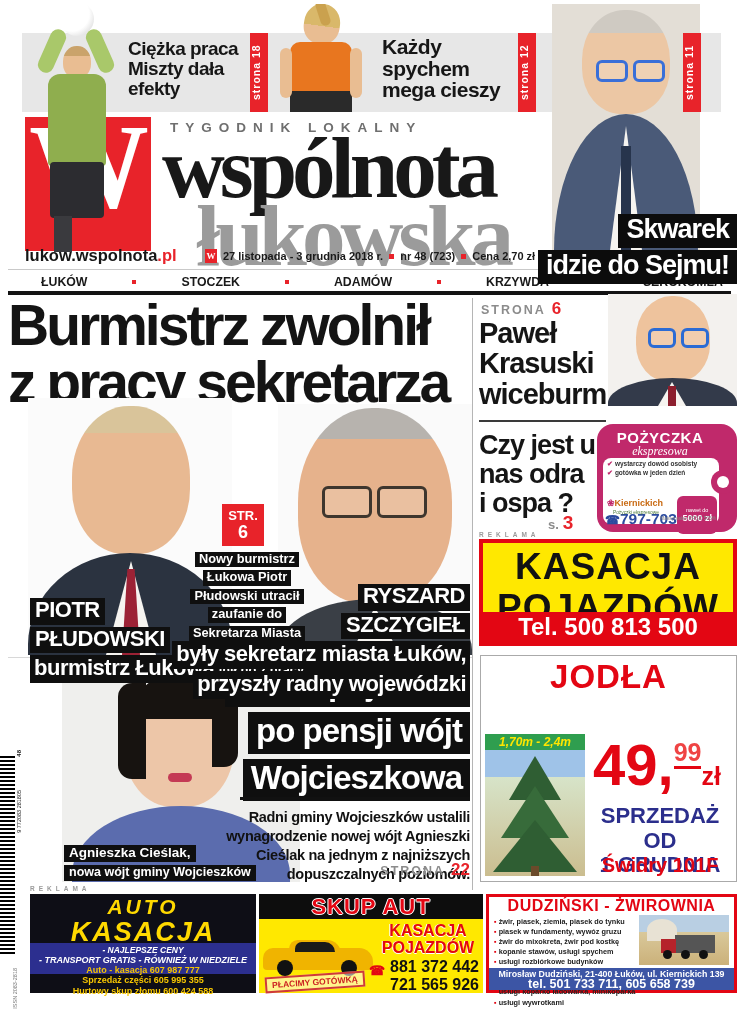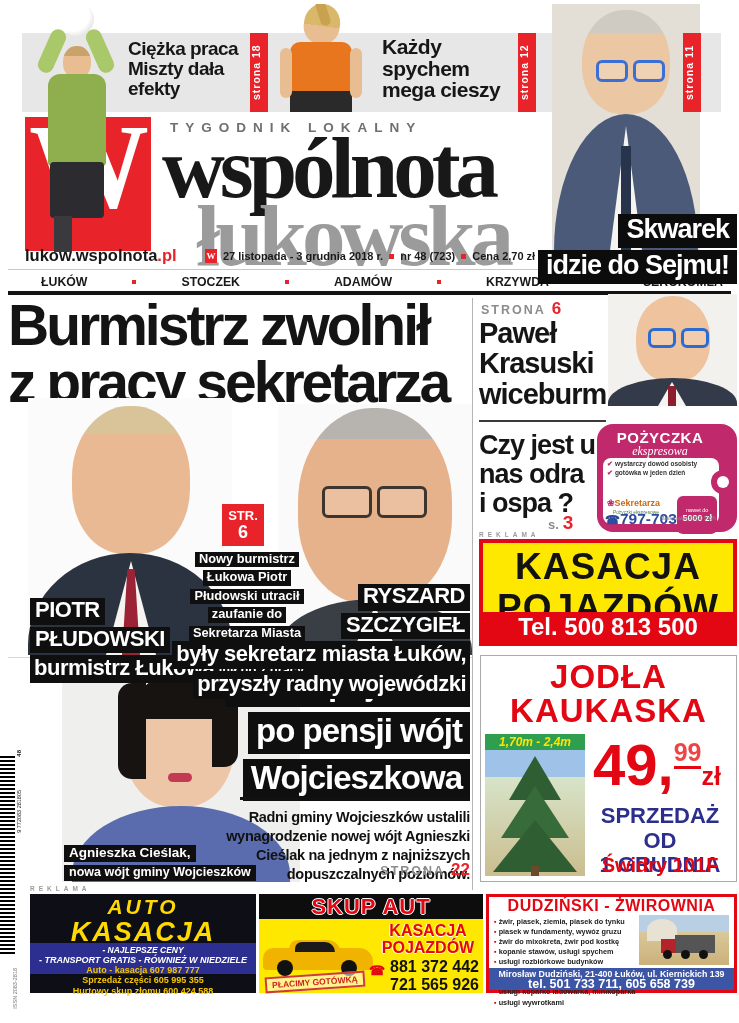--- a/index.html
+++ b/index.html
@@ -268,21 +268,21 @@
     <div style="position:absolute;left:0;right:14px;top:5px;text-align:center;color:#fff;font-weight:800;font-size:15px;letter-spacing:.5px;">POŻYCZKA</div>
     <div style="position:absolute;left:0;right:14px;top:20px;text-align:center;color:#fff;font-style:italic;font-family:'Liberation Serif',serif;font-size:12px;">ekspresowa</div>
     <div class="poz-inner">
       <div style="position:absolute;left:4px;top:2px;font-size:6.5px;color:#333;font-weight:bold;"><span class="icon-check"></span><span>wystarczy dowód osobisty</span></div>
       <div style="position:absolute;left:4px;top:11px;font-size:6.5px;color:#333;font-weight:bold;"><span class="icon-check"></span><span>gotówka w jeden dzień</span></div>
       <div style="position:absolute;left:2px;top:20px;font-size:15.5px;font-weight:800;color:#2b4a9e;margin-top:32px;"><span class="icon-phone" style="font-size:12px;"></span><span>797-703-503</span></div>
       <div style="position:absolute;right:2px;top:38px;background:#c0296b;border-radius:6px;color:#fff;text-align:center;padding:11px 5px;">
         <div style="font-size:5.5px;">nawet do</div>
         <div style="font-size:9px;font-weight:800;">5000 zł</div>
       </div>
-      <div style="position:absolute;left:4px;top:40px;font-size:9px;font-weight:800;color:#c96a12;"><span class="icon-flower"></span><span>Sekretarza</span></div>
+      <div style="position:absolute;left:4px;top:40px;font-size:9px;font-weight:800;color:#c96a12;"><span class="icon-flower"></span><span>Kiernickich</span></div>
       <div style="position:absolute;left:10px;top:52px;font-size:4.8px;color:#4a7a3a;">Pożyczki ekspresowe</div>
       <div style="position:absolute;right:3px;bottom:3px;font-size:4.8px;color:#888;">Maksymalne RRSO 505%</div>
     </div>
     <div style="position:absolute;right:2px;top:46px;width:24px;height:24px;border-radius:50%;background:#c0296b;">
       <div style="position:absolute;left:6px;top:6px;width:12px;height:12px;border-radius:50%;background:#fff;"></div>
     </div>
   </div>
 
   <div class="abs reklama" style="left:479px;top:531px;">REKLAMA</div>
 
@@ -315,21 +315,20 @@
 
   <div class="abs" style="left:185px;right:269px;top:808px;text-align:right;font-size:14.5px;font-weight:800;line-height:1.3;color:#111;letter-spacing:-0.3px;">Radni gminy Wojcieszków ustalili wynagrodzenie nowej wójt Agnieszki Cieślak na jednym z najniższych dopuszczalnych poziomów.</div>
 
   <div class="abs" style="right:269px;top:860px;display:flex;align-items:baseline;gap:6px;">
     <span class="strona-label">STRONA</span>
     <span class="strona-num" style="font-size:17px;">22</span>
   </div>
 
   <div class="abs ad-jodla" style="left:480px;top:655px;width:255px;height:225px;">
     <div class="jodla-title" style="font-size:33px;margin-top:4px;">JODŁA</div>
-    <div class="jodla-title" style="font-size:33px;">KAUKASKA</div>
 
     <div class="abs" style="left:4px;top:78px;width:100px;height:142px;background:linear-gradient(#9fc3e8 0 30%,#d7e4c9 30%,#cbbd8f);overflow:hidden;">
       <div style="position:absolute;left:0;top:0;width:100px;height:16px;background:#2f9e4f;color:#ffe600;font-style:italic;font-weight:800;font-size:12px;text-align:center;line-height:16px;">1,70m - 2,4m</div>
       <div style="position:absolute;left:24px;top:22px;width:0;height:0;border-left:26px solid transparent;border-right:26px solid transparent;border-bottom:44px solid #2f5e33;"></div>
       <div style="position:absolute;left:16px;top:52px;width:0;height:0;border-left:34px solid transparent;border-right:34px solid transparent;border-bottom:52px solid #376b3a;"></div>
       <div style="position:absolute;left:8px;top:86px;width:0;height:0;border-left:42px solid transparent;border-right:42px solid transparent;border-bottom:52px solid #2f5e33;"></div>
       <div style="position:absolute;left:46px;top:132px;width:8px;height:10px;background:#6b4a2a;"></div>
     </div>
 
     <div class="abs" style="left:112px;top:80px;width:140px;">

